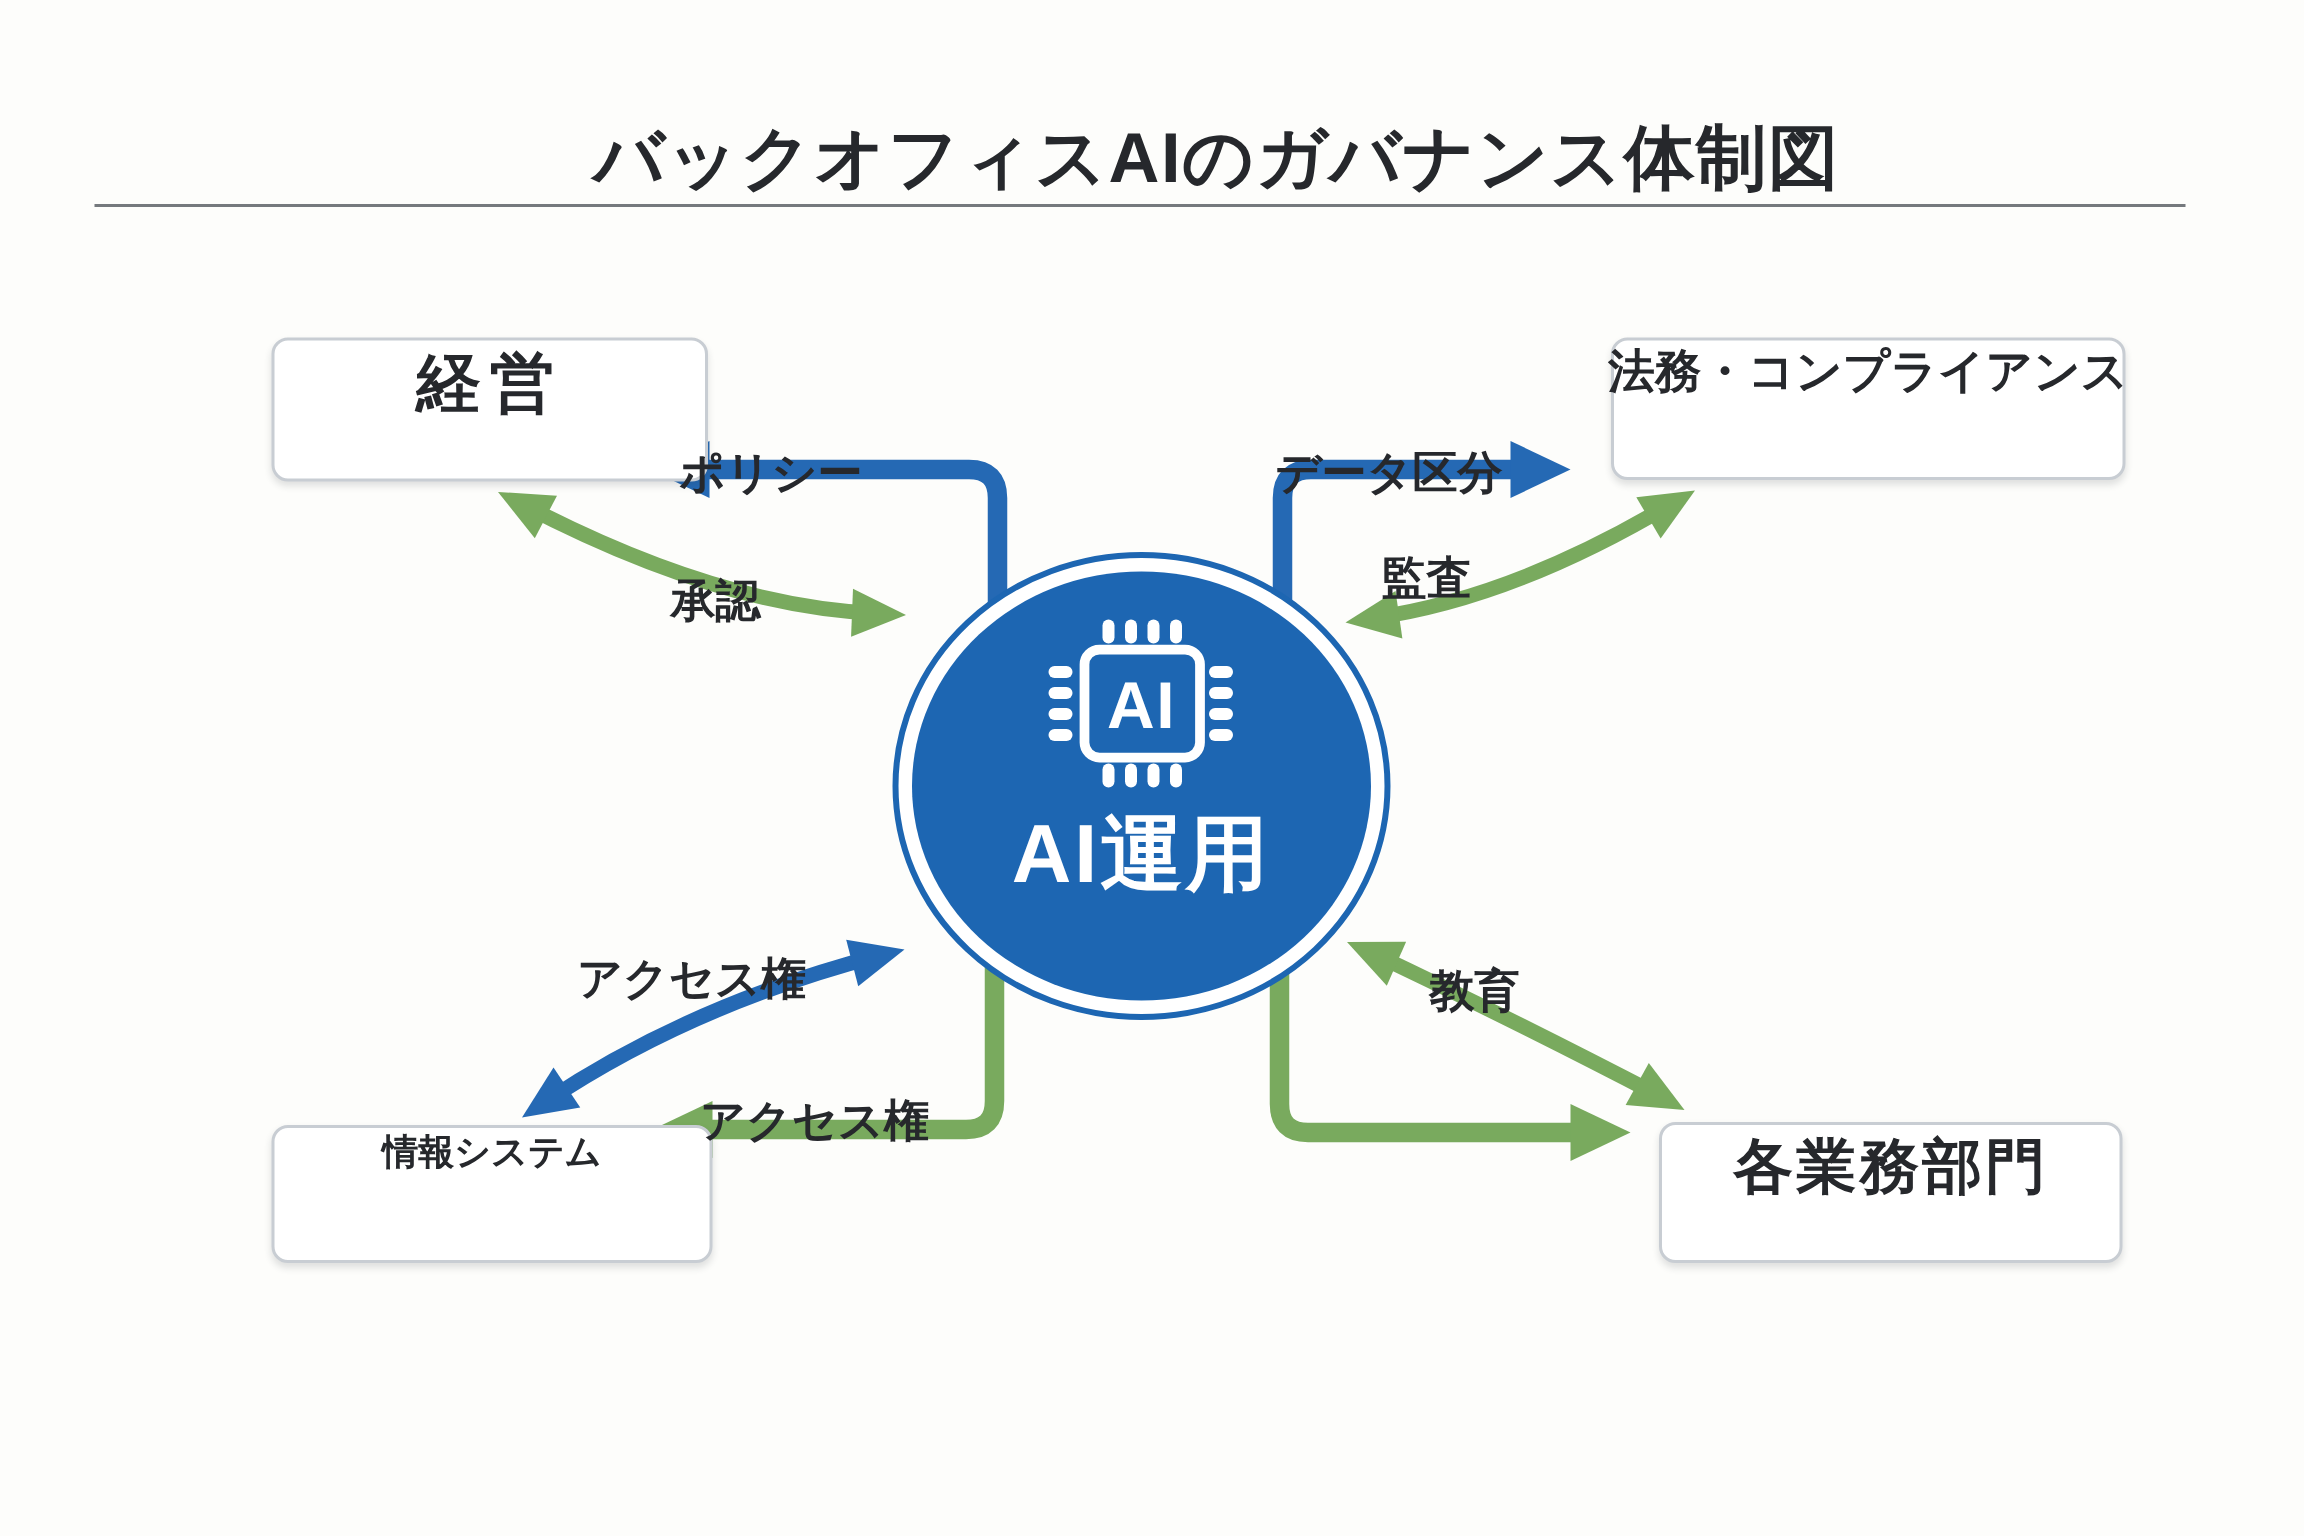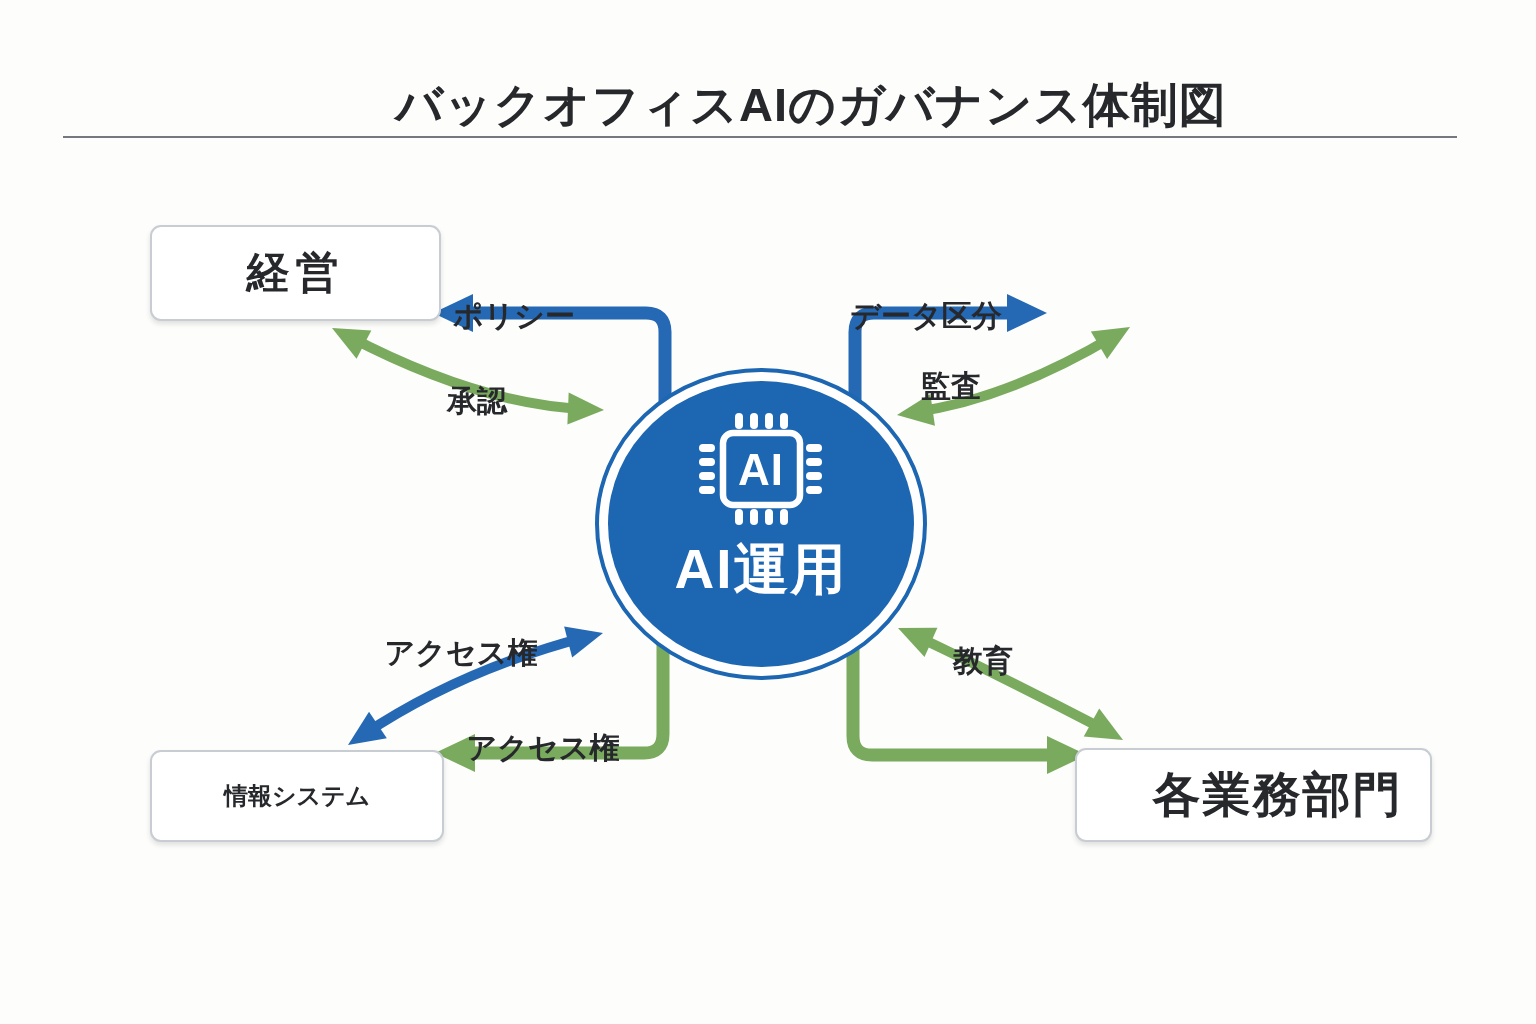--- a/index.html
+++ b/index.html
@@ -13,32 +13,32 @@
     text-align:center;margin:12px;
     font-size:47px;font-weight:800;letter-spacing:1px;
     color:var(--text-dark,#26282c);
     padding-left:31px;
   }
   .divider{
     position:absolute;left:63px;top:136px;width:1394px;height:0;
     border-top:2px solid var(--divider,#75797d);
   }
   .node-box{
-    position:absolute;display:flex;align-items:center;justify-content:center;
+    position:absolute;display:flex;justify-content:center;
     background:#ffffff;
     border:2px solid var(--box-border,#c8cdd3);
     border-radius:11px;
     box-shadow:0 3px 5px rgba(40,50,60,.14);
     color:var(--text-dark,#26282c);
-    font-weight:800;white-space:nowrap;
+    font-weight:800;white-space:nowrap;margin-left:31px;
   }
   .box-management {left:150px;top:225px;width:287px;height:92px;font-size:43px;letter-spacing:6px;}
   .box-legal      {left:1043px;top:225px;width:339px;height:91px;font-size:31px;}
   .box-it         {left:150px;top:750px;width:290px;height:88px;font-size:24px;}
-  .box-departments{left:1075px;top:748px;width:305px;height:90px;font-size:48px;letter-spacing:2px;padding-left:48px;}
+  .box-departments{left:1075px;top:748px;width:305px;height:90px;font-size:40px;letter-spacing:2px;}
   .edge-label{
     position:absolute;transform:translate(-50%,-50%);
     font-size:30px;font-weight:800;white-space:nowrap;
     color:var(--text-dark,#26282c);
     margin-top:36px;
   }
   .lbl-policy  {left:514px;top:280px;}
   .lbl-approval{left:477px;top:365px;}
   .lbl-data    {left:926px;top:280px;}
   .lbl-audit   {left:951px;top:350px;}
@@ -144,20 +144,23 @@
       <rect class="chip-stroke" x="723" y="433" width="77" height="72" rx="10"></rect>
       <text class="chip-text" x="761" y="485">AI</text>
     </g>
 
     <text class="center-text" x="761" y="588">AI運用</text>
   </svg>
 
   <div class="node-box box-management">
     <span>経営</span>
   </div>
+  <div class="node-box box-legal">
+    <span>法務・コンプライアンス</span>
+  </div>
   <div class="node-box box-it">
     <span>情報システム</span>
   </div>
   <div class="node-box box-departments">
     <span>各業務部門</span>
   </div>
 
   <div class="edge-label lbl-policy">ポリシー</div>
   <div class="edge-label lbl-approval">承認</div>
   <div class="edge-label lbl-data">データ区分</div>

